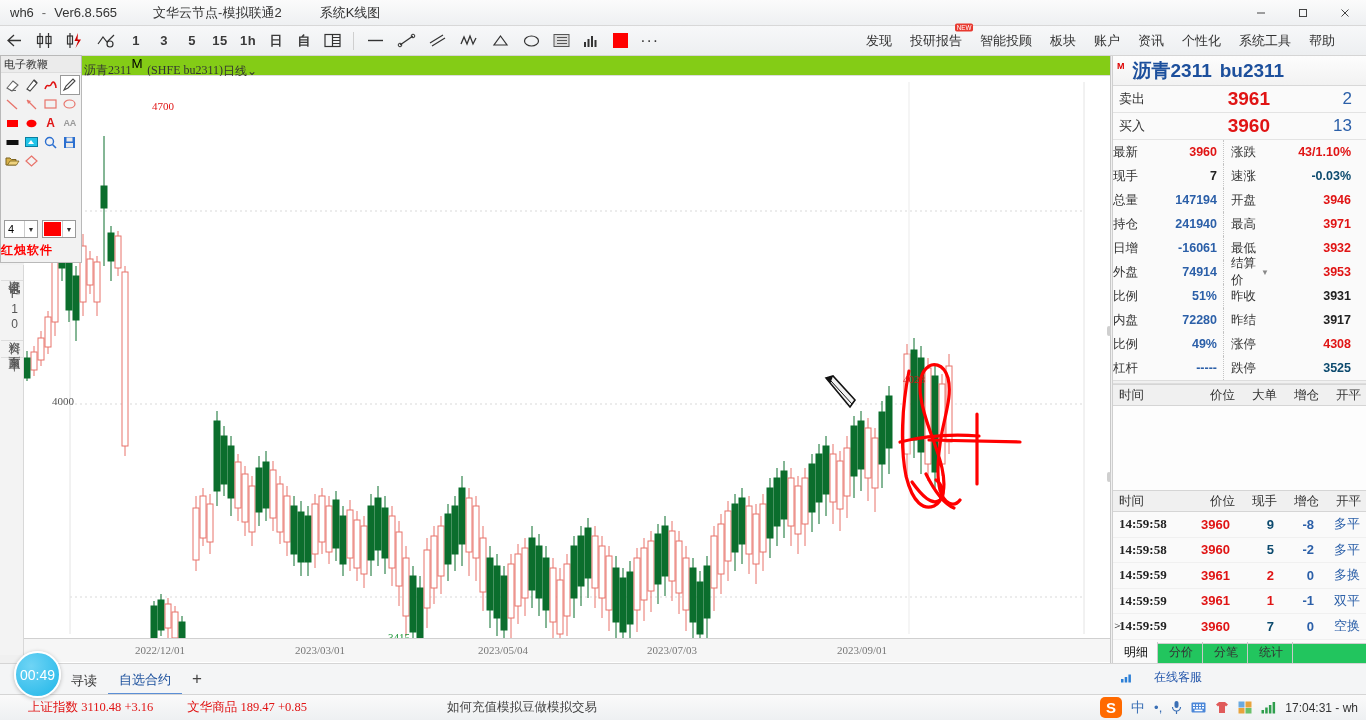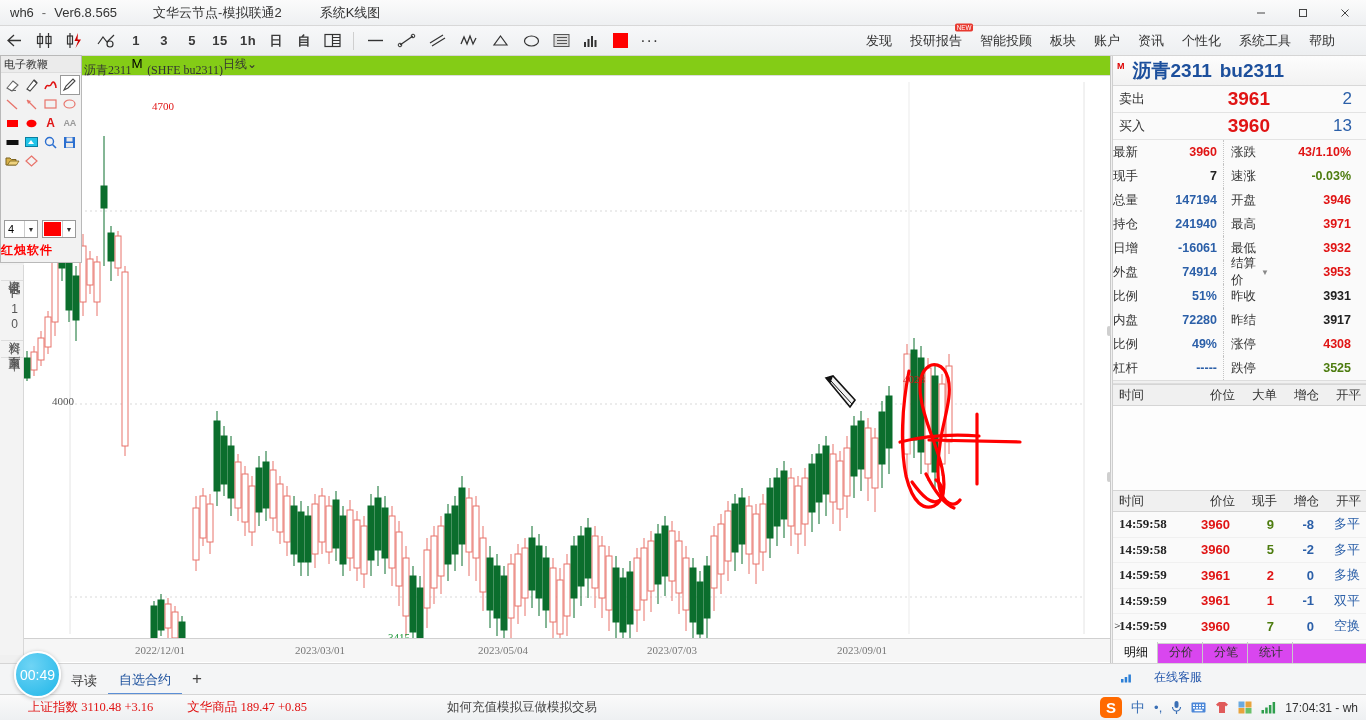--- a/index.html
+++ b/index.html
@@ -113,21 +113,21 @@
   
   .chartwrap {
     position: absolute; left: 24px; top: 56px; width: 1087px; height: 607px;
     background: #ffffff; border-right: 1px solid #c8c8c8;
   }
   .chart-head {
     height: 20px; background: #84cc16; border-bottom: 1px solid #dcdcdc;
     display: flex; padding-left: 60px; 
   }
   .chart-title { font-size: 12px; color: #333; font-family: "Liberation Serif", serif; }
-  .chart-period { font-size: 12px; color: #333; }
+  .chart-period { font-size: 12px; color: #333; margin-top: 7px; }
   .chart-canvas { position: relative; width: 100%; height: 586px; background: #fff; }
   .chart-canvas svg { display: block; }
   .xaxis {
     position: absolute; left: 0; bottom: 0; width: 100%; height: 24px;
     background: #f6f6f6; border-top: 1px solid #d0d0d0;
   }
   .xtick {
     position: absolute; top: 5px; font-size: 11px; color: #777;
     font-family: "Liberation Serif", serif; transform: translateX(-50%);
   }
@@ -167,21 +167,21 @@
   .qgrid {
     display: grid; grid-template-columns: 40px 70px 46px 90px;
     align-items: center;
   }
   .qgrid > div { height: 24px; display: flex; align-items: center; font-size: 12.5px; }
   .q-lbl { color: #333; }
   .q-val { justify-content: flex-end; padding-right: 6px; font-weight: bold; }
   .q-lbl2 { color: #333; padding-left: 7px; border-left: 1px dotted #c4c4c4; height: 24px; }
   .q-val2 { justify-content: flex-end; padding-right: 8px; font-weight: bold; }
   .c-red { color: #e01414; }
-  .c-green { color: #4d7c0f; }
+  .c-green { color: #0c4a6e; }
   .c-blue { color: #2b5fa8; }
   .c-black { color: #222; }
   .rp-sep { height: 4px; background: #f0f0f0; border-top: 1px solid #ddd; border-bottom: 1px solid #ddd;}
   .tblhead {
     height: 22px; display: flex; align-items: center;
     background: #f0f0f0; border-top: 1px solid #d5d5d5; border-bottom: 1px solid #d5d5d5;
     font-size: 12.5px; color: #333;
   }
   .th-time { width: 84px; padding-left: 6px; }
   .th-c { flex: 1; text-align: right; padding-right: 5px; }
@@ -191,21 +191,21 @@
     border-bottom: 1px solid #f0f0f0;
   }
   .tr-time { width: 84px; padding-left: 6px; color: #222; font-family: "Liberation Serif", serif; font-weight: bold; }
   .tr-px { flex: 1; text-align: right; padding-right: 8px; font-weight: bold; }
   .tr-vol { width: 40px; text-align: right; padding-right: 4px; font-weight: bold; }
   .tr-inc { width: 42px; text-align: right; padding-right: 6px; font-weight: bold; }
   .tr-oc { width: 46px; text-align: right; padding-right: 6px; color: #2b5fa8; }
   .emptyblock { height: 84px; background: #fdfdfd; }
   .rp-tabs {
     position: absolute; bottom: 0; left: 0; right: 0; height: 20px;
-    display: flex; align-items: flex-end; background: #d946ef;
+    display: flex; align-items: flex-end; background: #22c55e;
     border-top: 1px solid #cfcfcf;
   }
   .rp-tab {
     font-size: 12px; color: #333; padding: 2px 9px 2px 11px;
     border-right: 1px solid #c9c9c9; position: relative;
   }
   .rp-tab.active { background: #fafafa; color: #000; }
 
   
   .tabstrip {

